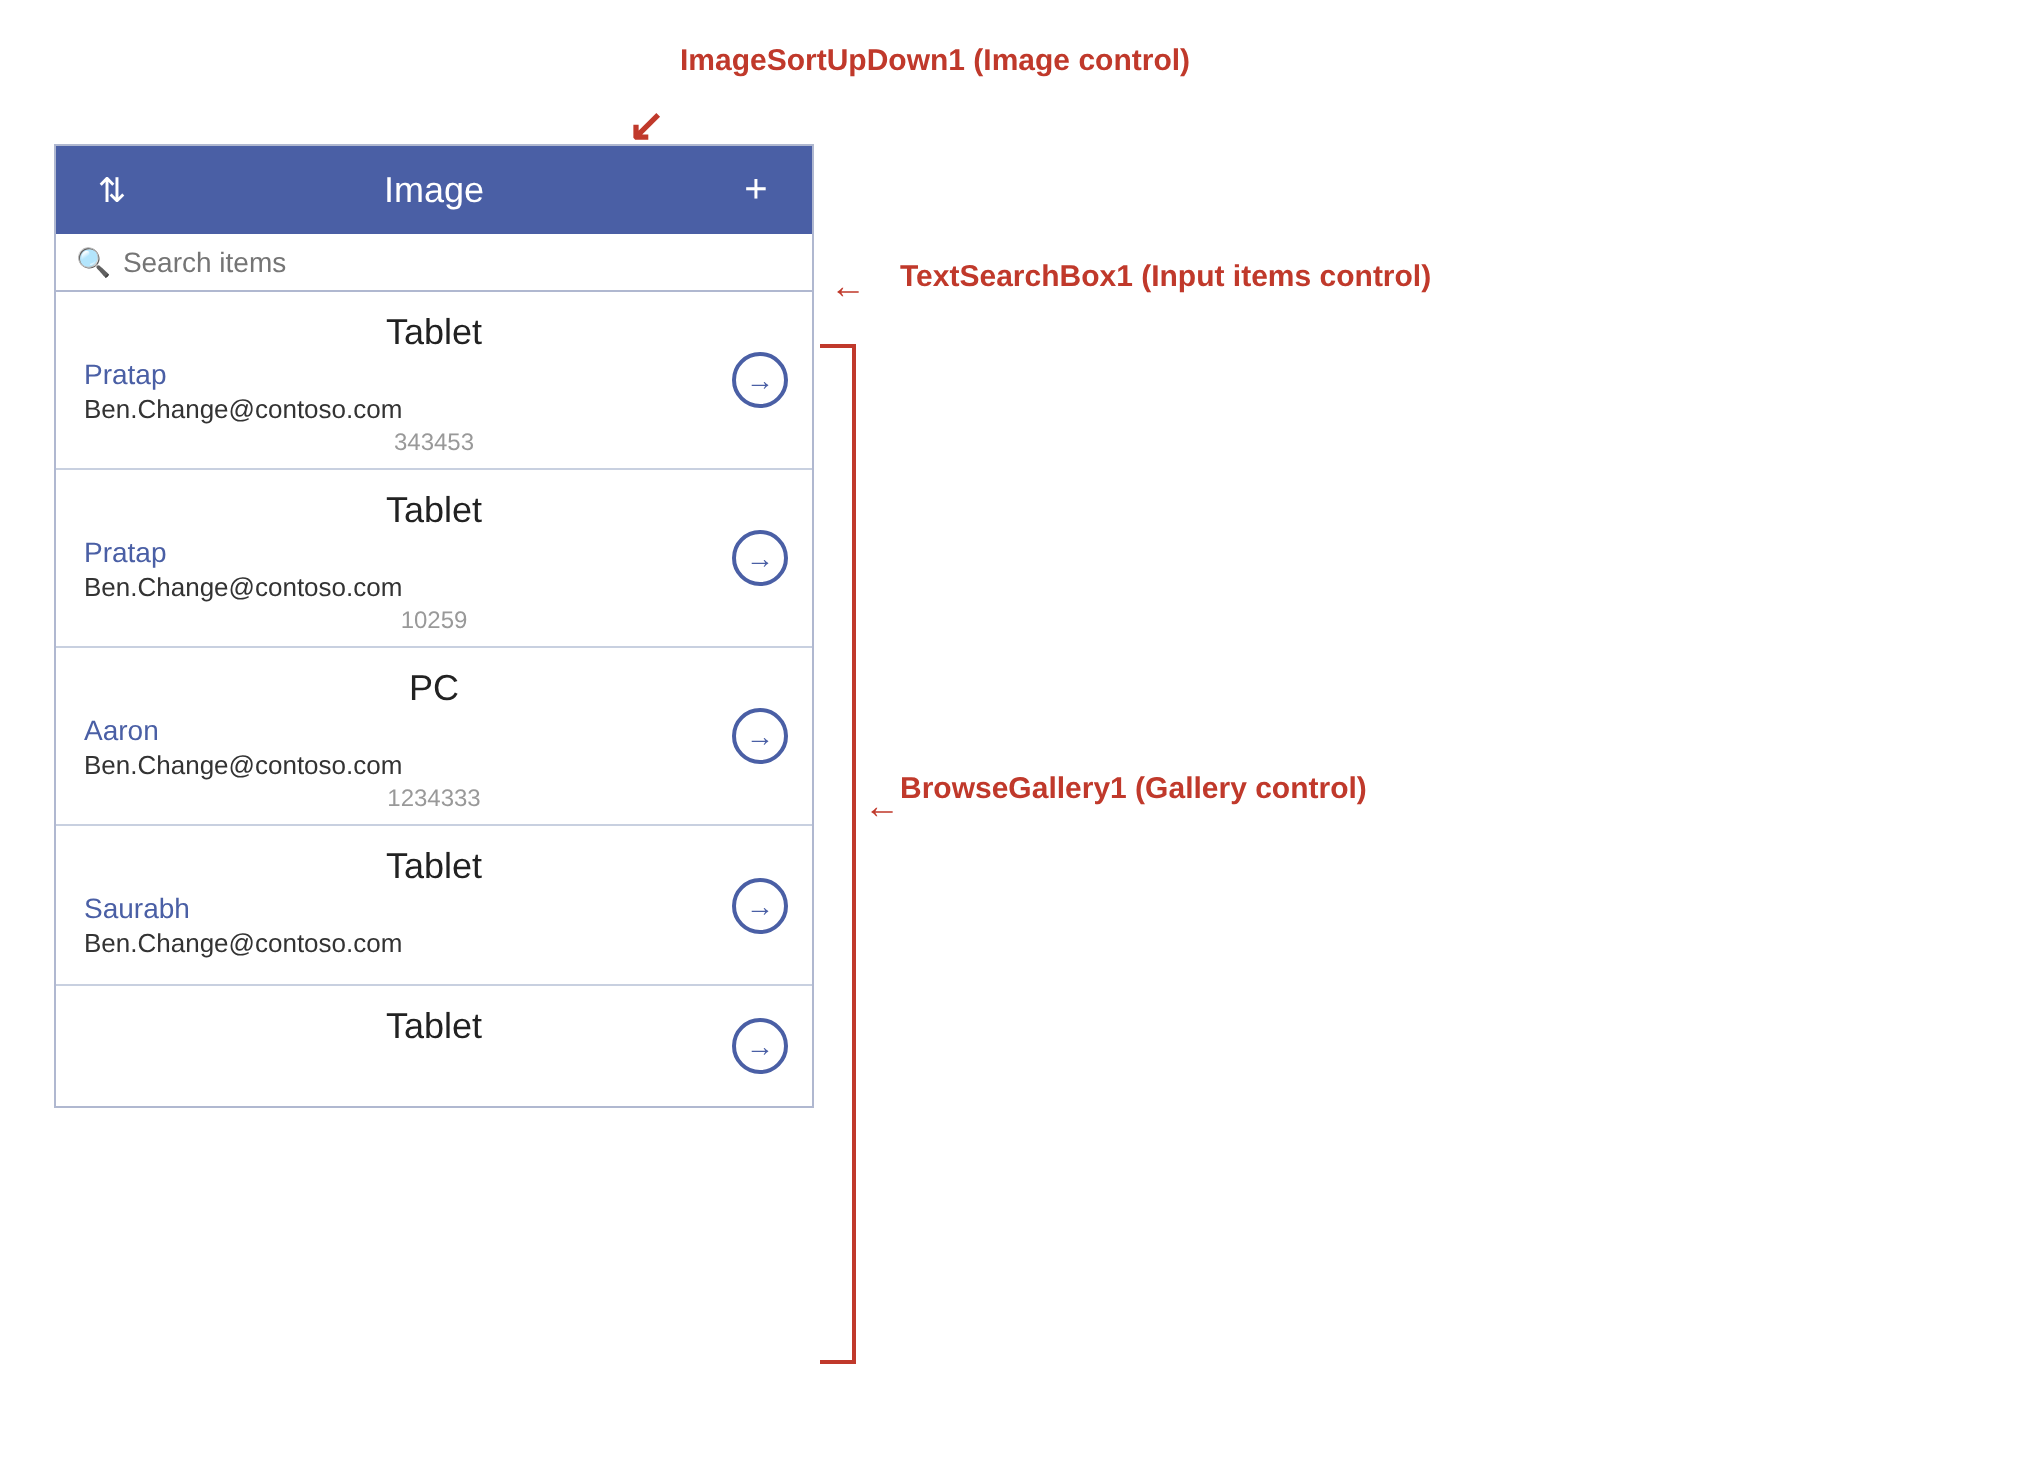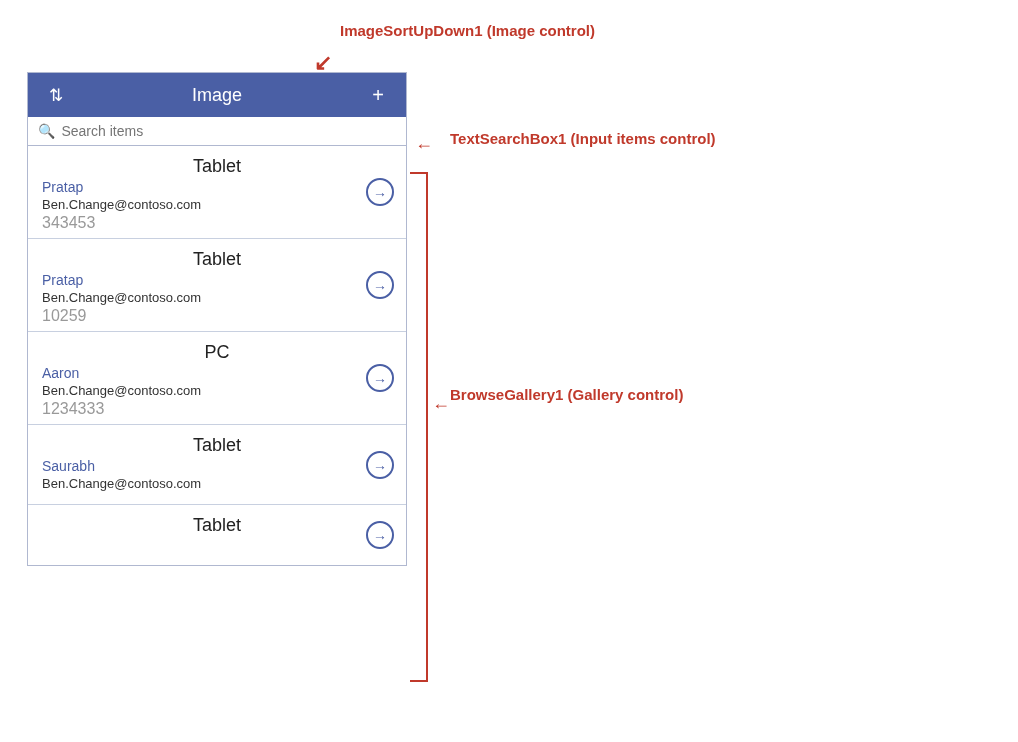--- a/index.html
+++ b/index.html
@@ -111,23 +111,23 @@
       color: #4a5fa5;
       margin-bottom: 2px;
     }
 
     .item-email {
       font-size: 13px;
       color: #333;
     }
 
     .item-id {
-      font-size: 16px;
+      font-size: 12px;
       color: #999;
-      text-align: left;
+      text-align: center;
       margin-top: 2px;
     }
 
     .item-arrow {
       position: absolute;
       right: 12px;
       top: 50%;
       transform: translateY(-50%);
       width: 28px;
       height: 28px;

